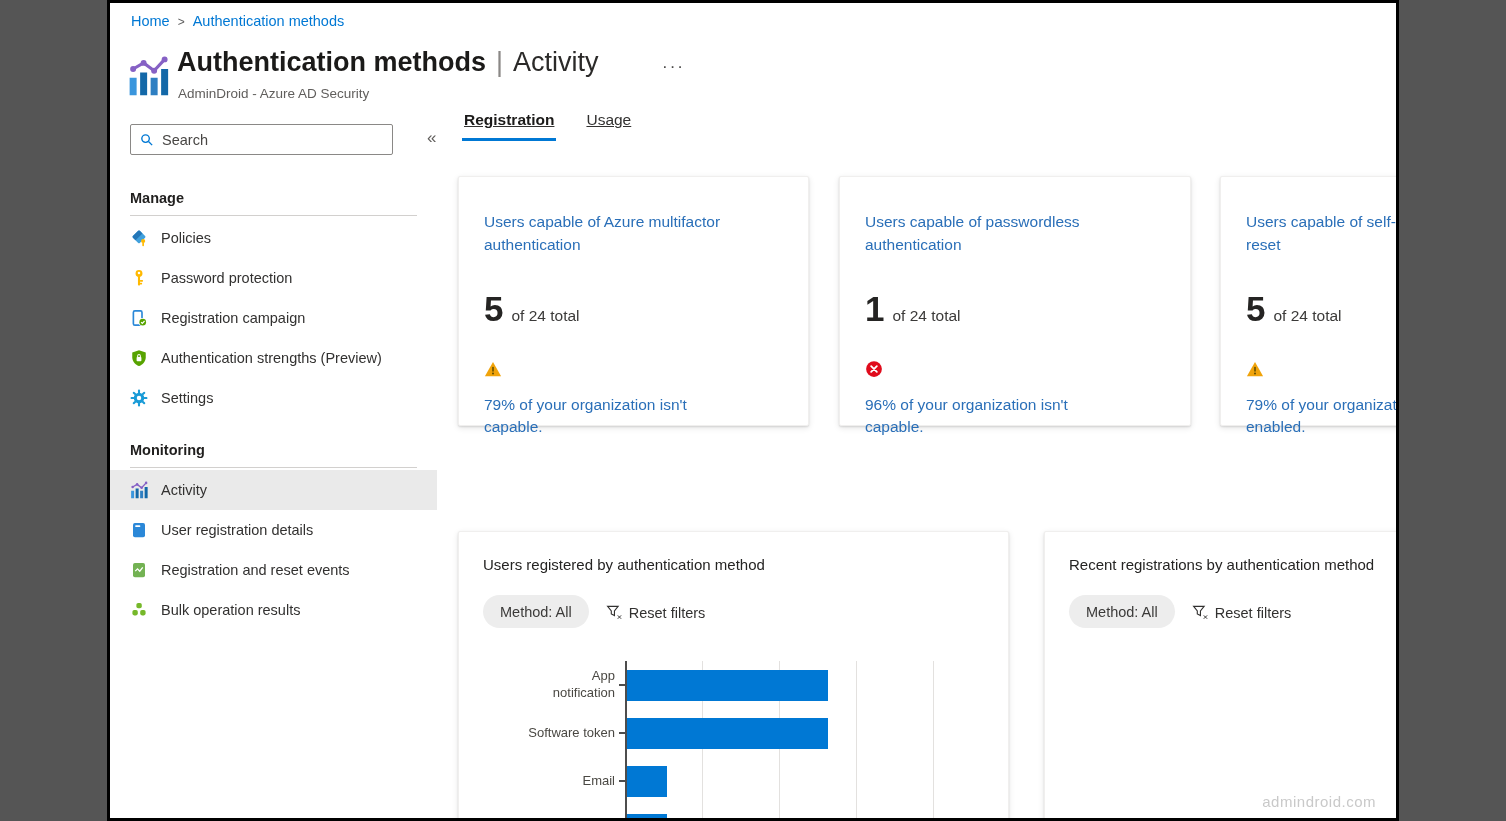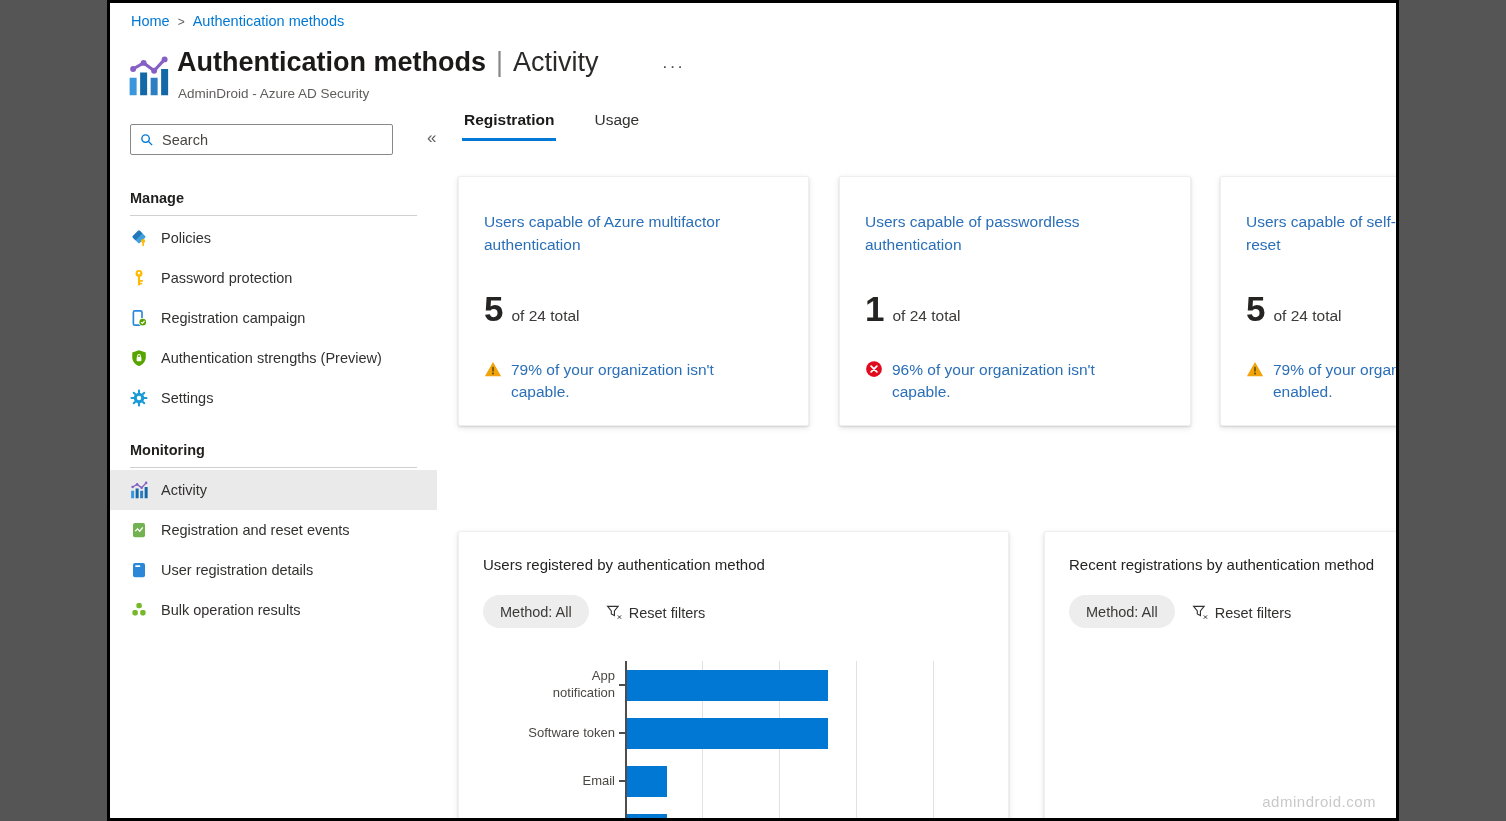--- a/index.html
+++ b/index.html
@@ -29,34 +29,34 @@
   .search-box input { border:none; outline:none; font-size:14.5px; margin-left:8px; width:100%; font-family:"Liberation Sans",sans-serif; color:#323130; }
   .search-box input::placeholder { color:#484644; opacity:1; }
   .collapse-btn { position:absolute; left:297px; top:4px; font-size:17px; color:#605e5c; cursor:pointer; }
   .nav-section-title { margin:34px 0 0 20px; font-size:14.5px; font-weight:bold; color:#201f1e; }
   .nav-divider { margin:9px 20px 2px 20px; border-top:1px solid #d2d0ce; }
   .nav-item { display:flex; align-items:center; height:40px; padding-left:20px; cursor:pointer; font-size:14.5px; color:#323130; }
   .nav-item.selected { background:#eaeaea; }
   .nav-item .nicon { width:18px; height:18px; margin-right:13px; flex:0 0 18px; }
   .mon-title { margin-top:24px; }
   
-  .tabs { position:absolute; left:352px; top:106px; display:flex; gap:36px; font-size:15.5px; }
+  .tabs { position:absolute; left:352px; top:106px; display:flex; gap:28px; font-size:15.5px;text-decoration:underline; }
   .tab { padding:2px 2px 9px 2px; cursor:pointer; color:#323130; }
   .tab.active { font-weight:bold; color:#1b1a19; border-bottom:3px solid #0078d4; }
   
   .card { position:absolute; top:173px; height:250px; background:#fff; border:1px solid #f0efee;
           box-shadow:0 1px 2px rgba(0,0,0,.12), 0 2px 6px rgba(0,0,0,.10); border-radius:2px; padding:33px 25px; }
   .card.c1 { left:348px; width:351px; }
   .card.c2 { left:729px; width:352px; }
   .card.c3 { left:1110px; width:352px; }
   .card-title { color:#2a6fb8; font-size:15.5px; line-height:1.5; max-width:290px; }
   .card-metric { margin-top:32px; display:flex; align-items:baseline; }
   .card-metric .big { font-size:35px; font-weight:bold; color:#252423; }
   .card-metric .tot { font-size:15.5px; color:#3b3a39; margin-left:8px; }
-  .card-status { margin-top:30px; display:flex; gap:9px; font-size:15.5px; color:#2a6fb8; cursor:pointer; }
+  .card-status { margin-top:30px; display:flex; gap:16px; font-size:15.5px; color:#2a6fb8; cursor:pointer;flex-direction:column; }
   .card-status .sicon { flex:0 0 18px; width:18px; height:18px; margin-top:1px; }
   .card-status .stext { max-width:232px; line-height:1.45; }
   
   .panel { position:absolute; top:528px; height:420px; background:#fff; border:1px solid #f0efee;
            box-shadow:0 1px 2px rgba(0,0,0,.12), 0 2px 6px rgba(0,0,0,.10); border-radius:2px; padding:24px; }
   .panel.left { left:348px; width:551px; }
   .panel.right { left:934px; width:550px; }
   .panel-title { font-size:15px; color:#252423; }
   .filter-row { margin-top:22px; display:flex; align-items:center; gap:14px; }
   .pill { background:#ededed; border-radius:17px; height:33px; display:flex; align-items:center; padding:15px 17px; font-size:14.5px; color:#3b3a39; cursor:pointer; white-space:nowrap; }
@@ -188,31 +188,31 @@
         <polyline points="3.5,8 9.5,4.5 15.5,9 21.5,2.5" stroke="#8661c5" stroke-width="1.8" fill="none"></polyline>
         <circle cx="3.5" cy="8" r="1.7" fill="#8661c5"></circle>
           <circle cx="9.5" cy="4.5" r="1.7" fill="#8661c5"></circle>
         <circle cx="15.5" cy="9" r="1.7" fill="#8661c5"></circle>
           <circle cx="21.5" cy="2.5" r="1.7" fill="#8661c5"></circle>
       </svg>
       <span>Activity</span>
     </div>
     <div class="nav-item">
       <svg class="nicon" viewBox="0 0 24 24">
+        <rect x="4" y="2.5" width="16" height="19" rx="2.5" fill="#2b88d8"></rect>
+        <rect x="6.8" y="5.8" width="7" height="2.2" rx="1.1" fill="#fff"></rect>
+      </svg>
+      <span>User registration details</span>
+    </div>
+    <div class="nav-item">
+      <svg class="nicon" viewBox="0 0 24 24">
         <rect x="4" y="2.5" width="16" height="19" rx="2.5" fill="#73b253"></rect>
         <polyline points="7,13.5 10,10.5 13,13.5 17,8.5" stroke="#fff" stroke-width="1.8" fill="none"></polyline>
       </svg>
       <span>Registration and reset events</span>
-    </div>
-    <div class="nav-item">
-      <svg class="nicon" viewBox="0 0 24 24">
-        <rect x="4" y="2.5" width="16" height="19" rx="2.5" fill="#2b88d8"></rect>
-        <rect x="6.8" y="5.8" width="7" height="2.2" rx="1.1" fill="#fff"></rect>
-      </svg>
-      <span>User registration details</span>
     </div>
     <div class="nav-item">
       <svg class="nicon" viewBox="0 0 24 24" fill="#76b82a">
         <rect x="8.5" y="2.5" width="7.2" height="7.2" rx="2.4"></rect>
         <rect x="3.2" y="12" width="7.2" height="7.2" rx="2.4"></rect>
         <rect x="13.6" y="12" width="7.2" height="7.2" rx="2.4"></rect>
       </svg>
       <span>Bulk operation results</span>
     </div>
   </div>

